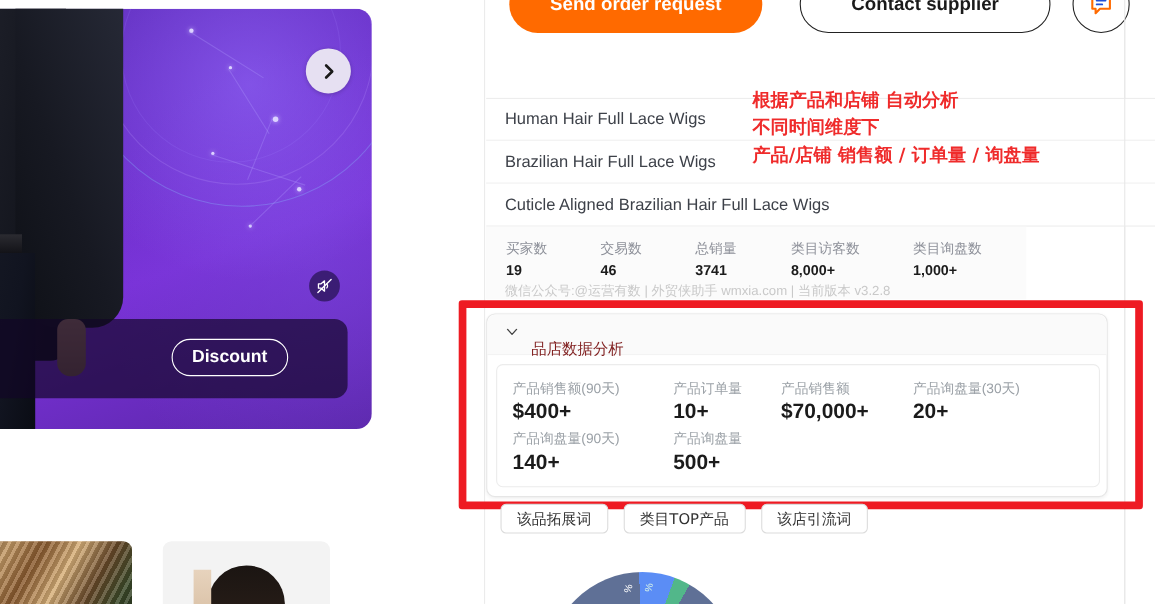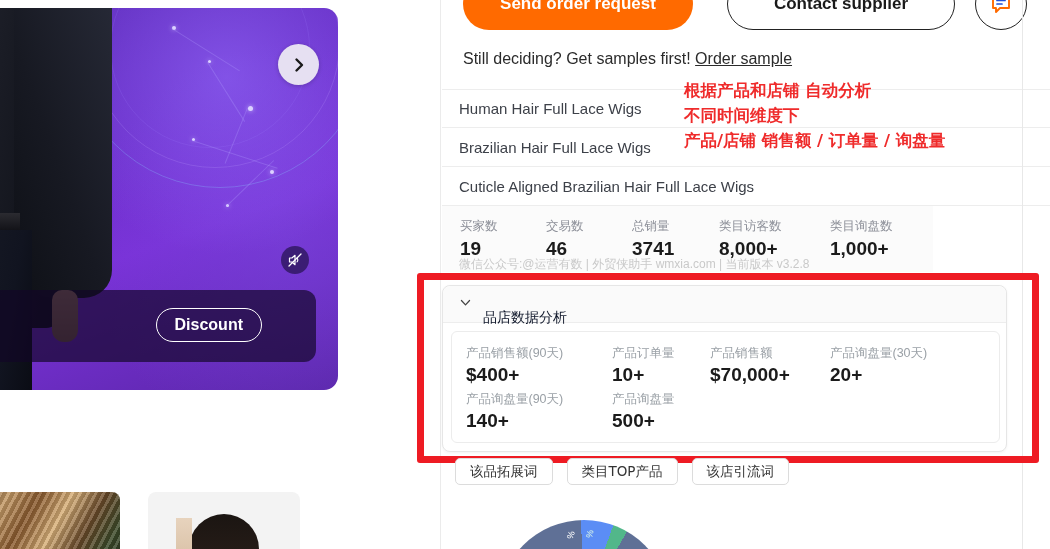--- a/index.html
+++ b/index.html
@@ -160,40 +160,40 @@
   }
   .kw-row:first-child { border-top: 1px solid #ededed; }
 
   
   #stats-block {
     position: absolute; left: 1px; top: 206px; width: 491px; height: 66px;
     background: #fbfbfb;
   }
   .stat-col { position: absolute; top: 12px; }
   .stat-label { font-size: 12.5px; color: #8d9099; margin-bottom: 3px; white-space: nowrap; }
-  .stat-value { font-size: 19px; font-weight: 700; color: #1b1b1b; }
+  .stat-value { font-size: 13px; font-weight: 700; color: #1b1b1b; }
 
   #watermark {
     position: absolute; left: 18px; top: 256px;
     font-size: 12px; color: #c9c9c9; white-space: nowrap;
   }
 
   
   #analysis-card {
     position: absolute; left: 442px; top: 285px; width: 565px; height: 167px;
     background: #fff; border: 1px solid #e6e6e6; border-radius: 8px;
     box-shadow: 0 1px 3px rgba(0,0,0,.05);
   }
   #analysis-header {
     height: 37px; display: flex; align-items: center; gap: 11px;
     padding: 0 16px; background: #fafafa;
     border-bottom: 1px solid #ededed; border-radius: 8px 8px 0 0;
     cursor: pointer;
   }
-  #analysis-title { font-size: 14px; color: #0f172a; margin-top: 28px; }
+  #analysis-title { font-size: 14px; color: #7f1d1d; margin-top: 28px; }
   #analysis-body {
     position: absolute; left: 8px; top: 45px; width: 549px; height: 112px;
     background: #fff; border: 1px solid #ececec; border-radius: 6px;
   }
   .metric { position: absolute; }
   .metric-label { font-size: 12.5px; color: #9aa0a6; margin-bottom: 2px; white-space: nowrap; }
   .metric-value { font-size: 19px; font-weight: 700; color: #1b1b1b; white-space: nowrap; }
 
   #red-box {
     position: absolute; left: 417px; top: 273px; width: 622px; height: 190px;
@@ -301,24 +301,20 @@
       <div id="send-order-btn">Send order request</div>
       <div id="contact-supplier-btn">Contact supplier</div>
       <div id="chat-icon-btn">
         <svg width="24" height="24" viewBox="0 0 24 24" aria-hidden="true">
           <path d="M4 4 h16 v12 h-9 l-4 4 v-4 H4 z" fill="none" stroke="#ff6a00" stroke-width="1.9" stroke-linejoin="round"></path>
           <path d="M8 8.5 h8 M8 12 h5" stroke="#1f4fd8" stroke-width="1.7" stroke-linecap="round"></path>
         </svg>
       </div>
     </div>
 
-    <div id="samples-line">
-      <span>Still deciding? Get samples first!</span>
-      <span id="order-sample-link">Order sample</span>
-    </div>
 
     <div id="kw-list">
         <div class="kw-row">Human Hair Full Lace Wigs</div>
         <div class="kw-row">Brazilian Hair Full Lace Wigs</div>
         <div class="kw-row">Cuticle Aligned Brazilian Hair Full Lace Wigs</div>
       </div>
 
     <div id="stats-block">
         <div class="stat-col" style="left: 18px;">
           <div class="stat-label">买家数</div>

